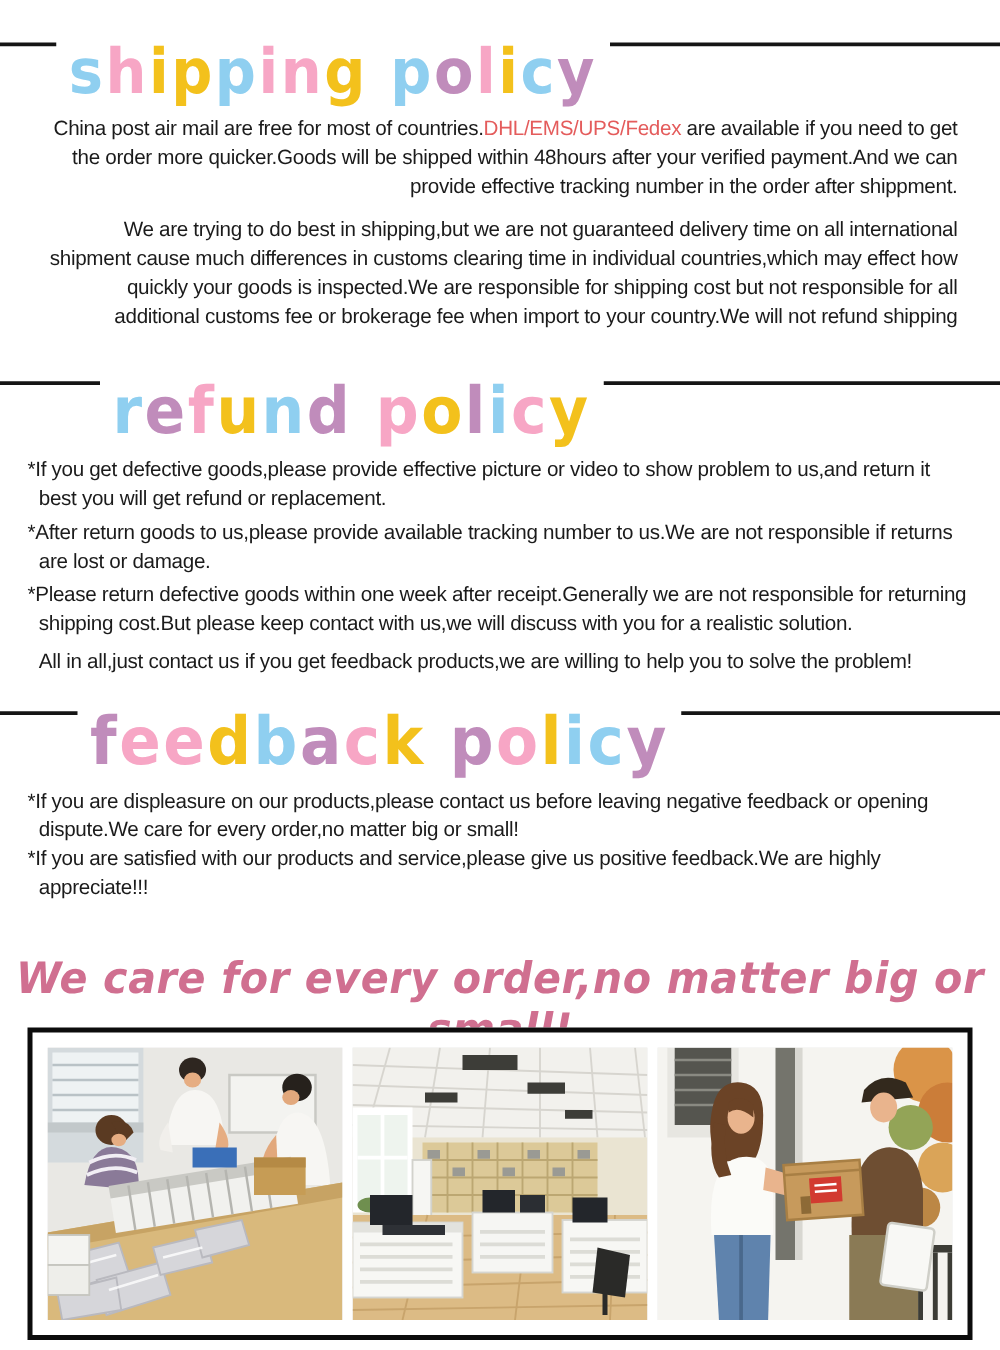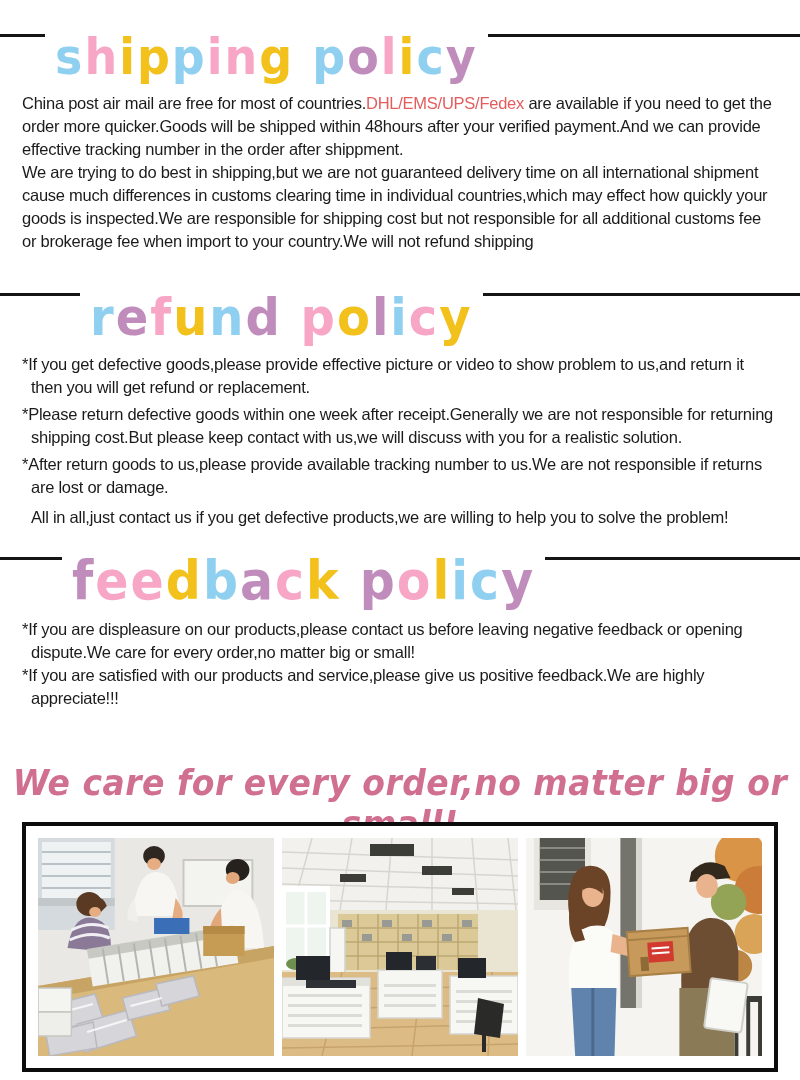--- a/index.html
+++ b/index.html
@@ -17,21 +17,21 @@
     transform:scaleY(1.08);
   }
   .t-shipping{font-size:46px;}
   .t-refund{font-size:48px;}
   .t-feedback{font-size:49px;}
   
   .textblock{
     margin:12px 22px 0 22px;
     font-size:16.5px;line-height:23px;letter-spacing:-0.25px;
   }
-  .para{margin:0;}
+  .para{margin:12px;text-align:right;}
   .red{color:#E45C5C;}
   .bullet{margin:4px 0 0 0;padding-left:9px;text-indent:-9px;}
   .bullet.first{margin-top:0;}
   .closing{margin:7px 0 0 0;padding-left:9px;}
   .fb-bullet{margin:10px 0 0 0;padding-left:9px;text-indent:-9px;}
   .fb-bullet.first{margin-top:0;}
   
   .banner{
     position:absolute;left:0;top:764px;width:800px;text-align:center;
     font-family:"DejaVu Sans",sans-serif;font-weight:bold;font-style:italic;
@@ -61,24 +61,24 @@
   <p class="para">We are trying to do best in shipping,but we are not guaranteed delivery time on all international shipment cause much differences in customs clearing time in individual countries,which may effect how quickly your goods is inspected.We are responsible for shipping cost but not responsible for all additional customs fee or brokerage fee when import to your country.We will not refund shipping</p>
 </div>
 
 <div class="heading" style="margin-top:40px">
   <div class="hline" style="width:80px"></div>
   <div class="bubble-title t-refund"><span style="color: rgb(143, 207, 240);">r</span><span style="color: rgb(192, 140, 187);">e</span><span style="color: rgb(247, 166, 197);">f</span><span style="color: rgb(243, 193, 28);">u</span><span style="color: rgb(143, 207, 240);">n</span><span style="color: rgb(192, 140, 187);">d</span><span style="color: rgb(0, 0, 0);"> </span><span style="color: rgb(247, 166, 197);">p</span><span style="color: rgb(243, 193, 28);">o</span><span style="color: rgb(192, 140, 187);">l</span><span style="color: rgb(143, 207, 240);">i</span><span style="color: rgb(247, 166, 197);">c</span><span style="color: rgb(243, 193, 28);">y</span></div>
   <div class="hline grow"></div>
 </div>
 
 <div class="textblock">
-  <p class="bullet first">*If you get defective goods,please provide effective picture or video to show problem to us,and  return it then you will get refund or replacement.</p>
+  <p class="bullet first">*If you get defective goods,please provide effective picture or video to show problem to us,and  return it best you will get refund or replacement.</p>
+  <p class="bullet">*After return goods to us,please provide available tracking number to us.We are not responsible if returns are lost or damage.</p>
   <p class="bullet">*Please return defective goods within one week after receipt.Generally we are not responsible for returning shipping cost.But please keep contact with us,we will discuss with you for a realistic solution.</p>
-  <p class="bullet">*After return goods to us,please provide available tracking number to us.We are not responsible if returns are lost or damage.</p>
-  <p class="closing">All in all,just contact us if you get defective products,we are willing to help you to solve the problem!</p>
+  <p class="closing">All in all,just contact us if you get feedback products,we are willing to help you to solve the problem!</p>
 </div>
 
 <div class="heading" style="margin-top:28px">
   <div class="hline" style="width:62px"></div>
   <div class="bubble-title t-feedback"><span style="color: rgb(192, 140, 187);">f</span><span style="color: rgb(247, 166, 197);">e</span><span style="color: rgb(247, 166, 197);">e</span><span style="color: rgb(243, 193, 28);">d</span><span style="color: rgb(143, 207, 240);">b</span><span style="color: rgb(192, 140, 187);">a</span><span style="color: rgb(247, 166, 197);">c</span><span style="color: rgb(243, 193, 28);">k</span><span style="color: rgb(0, 0, 0);"> </span><span style="color: rgb(192, 140, 187);">p</span><span style="color: rgb(247, 166, 197);">o</span><span style="color: rgb(243, 193, 28);">l</span><span style="color: rgb(143, 207, 240);">i</span><span style="color: rgb(143, 207, 240);">c</span><span style="color: rgb(192, 140, 187);">y</span></div>
   <div class="hline grow"></div>
 </div>
 
 <div class="textblock">
   <p class="fb-bullet">*If you are displeasure on our products,please contact us before leaving negative feedback or opening dispute.We care for every order,no matter big or small!</p>

